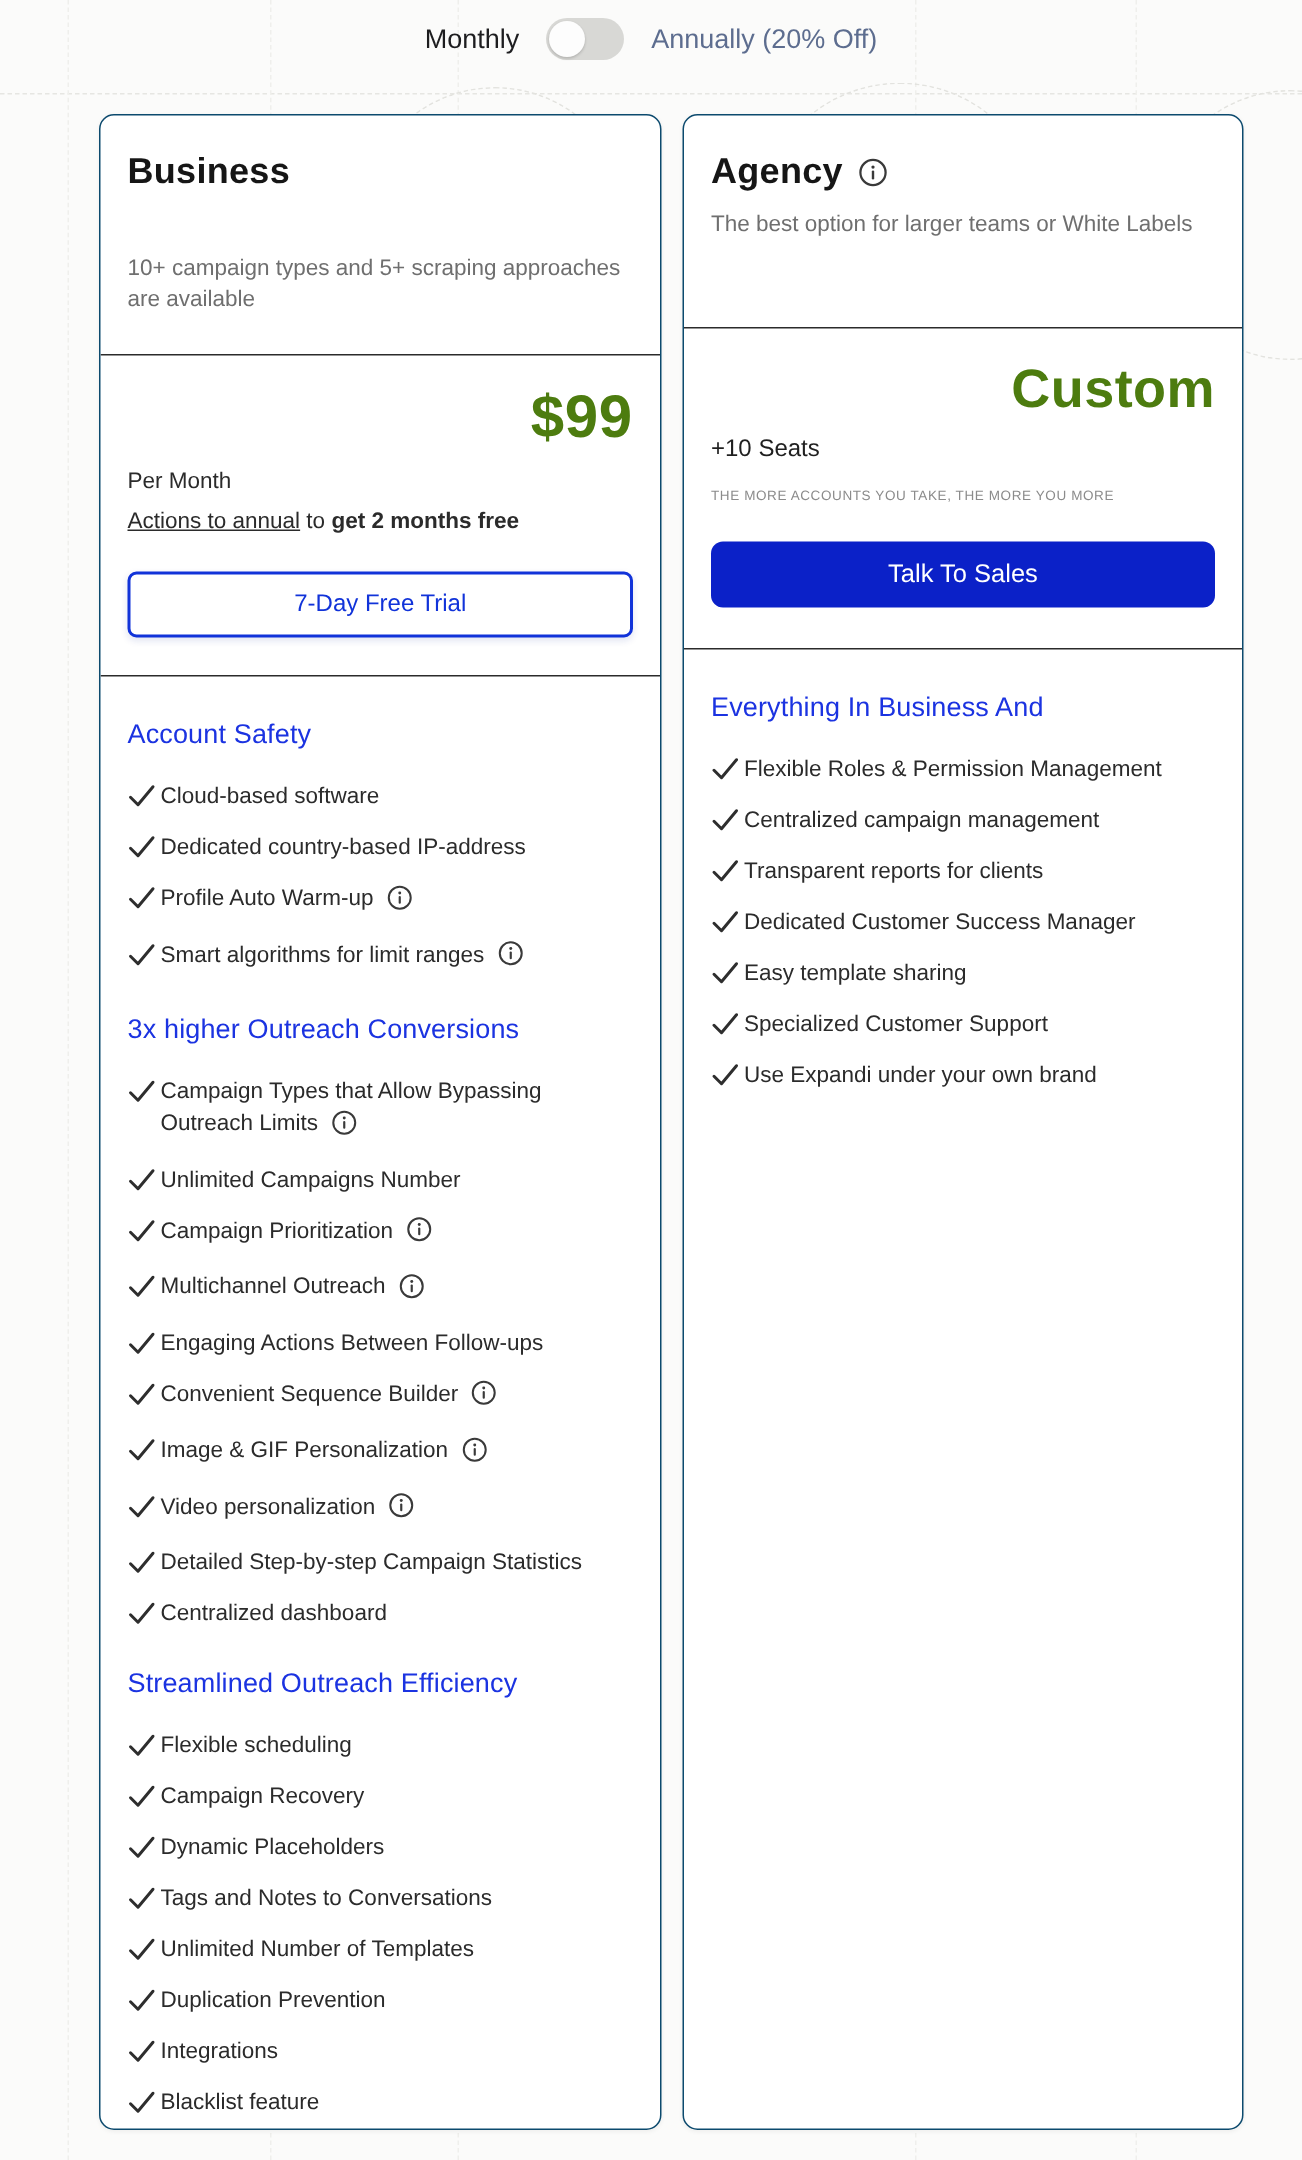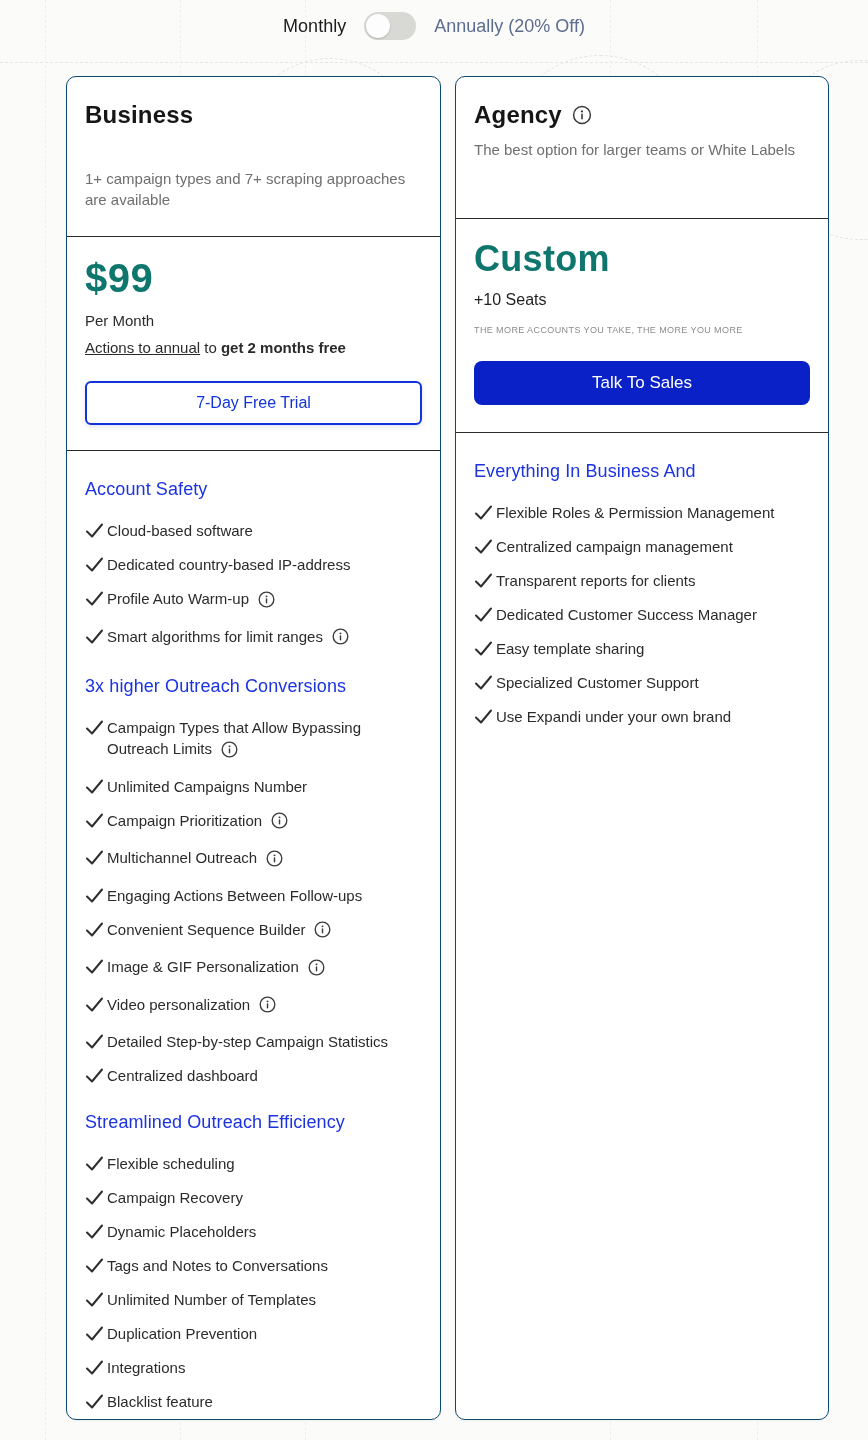--- a/index.html
+++ b/index.html
@@ -28,21 +28,21 @@
   .card-section:last-child { border-bottom:none; }
 
   .sec-header { height:160px; padding-top:24px; }
   .card-agency .sec-header { height:142px; }
   .plan-name { font-size:24px; font-weight:700; color:#161616; letter-spacing:.2px; display:flex; align-items:center; gap:10px; }
   .plan-desc { font-size:15px; line-height:21px; color:#6f6f6f; }
   .desc-business { margin-top:39px; }
   .desc-agency { margin-top:10px; }
 
   .sec-pricing { height:214px; padding-top:18px; }
-  .price-big { font-size:40px; font-weight:800; color:#0f766e; line-height:46px; letter-spacing:.5px; }
+  .price-big { font-size:40px; font-weight:800; color:#4d7c0f; line-height:46px; letter-spacing:.5px;text-align:right; }
   .price-custom { font-size:36px; font-weight:700; line-height:44px; letter-spacing:.3px; }
   .price-period { margin-top:9px; font-size:15px; color:#2b2b2b; line-height:22px; }
   .switch-line { margin-top:4px; font-size:15px; color:#2b2b2b; line-height:24px; }
   .switch-link { text-decoration:underline; cursor:pointer; color:#2b2b2b; }
   .switch-bold { font-weight:700; }
   .seats-line { margin-top:8px; font-size:16px; font-weight:500; color:#1f1f1f; line-height:22px; }
   .fine-print { margin-top:13px; font-size:9px; font-weight:500; letter-spacing:.4px; color:#8b8b8b; line-height:12px; }
 
   .btn { display:flex; align-items:center; justify-content:center; width:100%; height:44px; font-family:"Liberation Sans",sans-serif; font-size:16px; font-weight:400; cursor:pointer; }
   .btn-outline { margin-top:21px; background:#fff; border:2px solid #1133d9; border-radius:6px; color:#1133d9; box-shadow:0 2px 5px rgba(20,40,150,.12); }
@@ -81,21 +81,21 @@
   </div>
 
   <div class="cards">
 
     <div class="card card-business">
 
       <div class="card-section sec-header">
         <div class="plan-name">
           <span>Business</span>
         </div>
-        <div class="plan-desc desc-business">1+ campaign types and 7+ scraping approaches are available</div>
+        <div class="plan-desc desc-business">10+ campaign types and 5+ scraping approaches are available</div>
       </div>
 
       <div class="card-section sec-pricing">
         <div class="price-big">$99</div>
         <div class="price-period">Per Month</div>
         <div class="switch-line">
           <span class="switch-link">Actions to annual</span><span> to </span><span class="switch-bold">get 2 months free</span>
         </div>
         <button class="btn btn-outline">7-Day Free Trial</button>
       </div>

